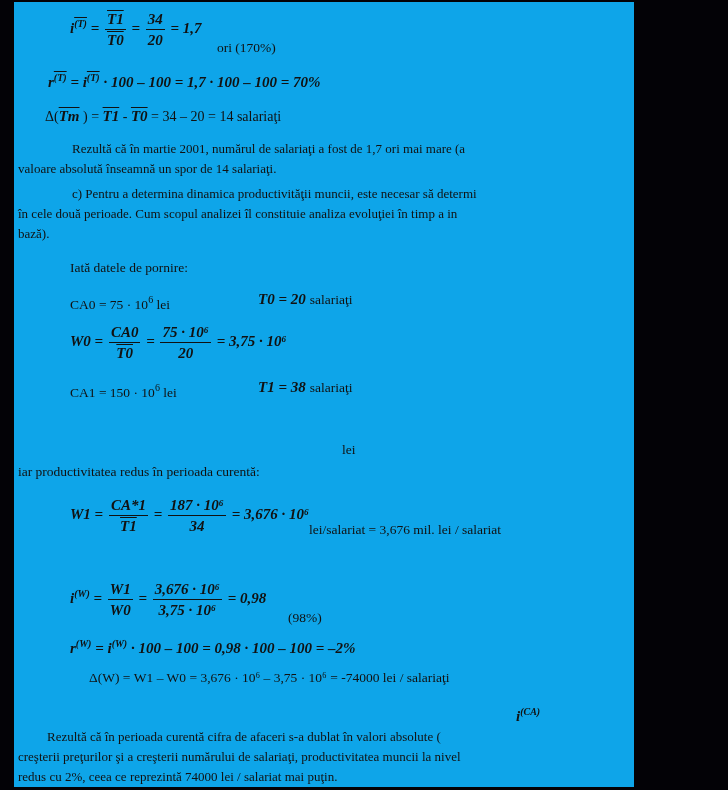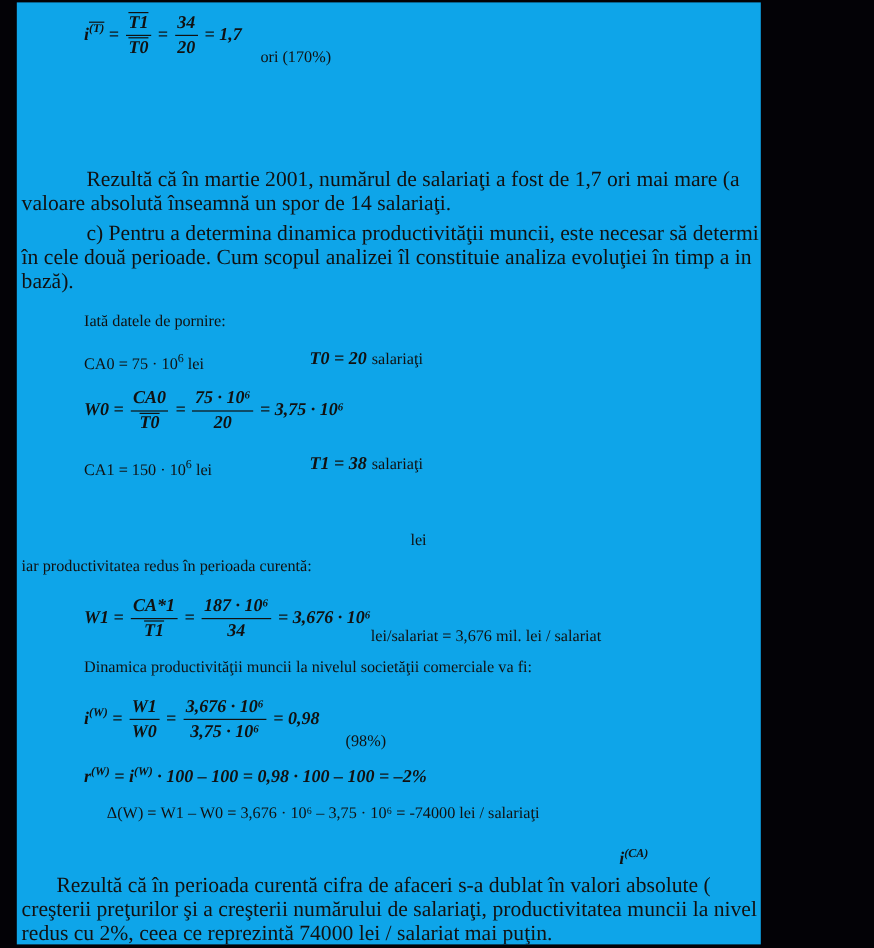--- a/index.html
+++ b/index.html
@@ -12,21 +12,21 @@
     background: #0ea5e9; overflow: hidden;
   }
   .abs { position: absolute; white-space: nowrap; }
   .txt { font-size: 13.5px; }
   .m { font-family: "Liberation Serif", "DejaVu Serif", serif; font-style: italic; font-weight: bold; font-size: 15px; }
   .frac { display: inline-flex; flex-direction: column; align-items: center; vertical-align: middle; margin: 0 2px; }
   .frac .num { border-bottom: 1.2px solid #111; padding: 0 2px 1px; line-height: 18px; }
   .frac .den { padding: 1px 2px 0; line-height: 18px; }
   .ov { text-decoration: overline; }
   sup, sub { font-size: 10px; }
-  .para { position: absolute; left: 4px; width: 560px; font-size: 18px; line-height: 20px; white-space: nowrap; }
+  .para { position: absolute; left: 4px; width: 560px; font-size: 13px; line-height: 20px; white-space: nowrap; }
   .indent { padding-left: 54px; }
 </style>
 </head>
 <body>
 
 <div class="page">
 
   <div class="abs m" style="left:56px; top:8px;">
     <span>i</span><sup class="ov">(T)</sup>
     =
@@ -36,21 +36,34 @@
     </span>
     =
     <span class="frac">
       <span class="num">34</span>
       <span class="den">20</span>
     </span>
     <span>= 1,7</span>
   </div>
   <div class="abs txt" style="left:203px; top:38px;">ori (170%)</div>
 
+  <div class="abs m" style="left:34px; top:70px;">
+    <span>r</span><sup class="ov">(T)</sup>
+    = <span>i</span><sup class="ov">(T)</sup>
+    <span>· 100 – 100 = 1,7 · 100 – 100 = 70%</span>
+  </div>
 
+  <div class="abs txt" style="left:31px; top:106px; font-size:14px;">
+    <span>Δ(</span><span class="m ov">Tm</span>
+    <span>) =</span>
+    <span class="m ov">T1</span>
+    <span>-</span>
+    <span class="m ov">T0</span>
+    <span>= 34 – 20 = 14 salariaţi</span>
+  </div>
 
   <div class="para" style="top:137px;">
     <div class="indent">Rezultă că în martie 2001, numărul de salariaţi a fost de 1,7 ori mai mare (a</div>
     <div>valoare absolută înseamnă un spor de 14 salariaţi.</div>
   </div>
 
   <div class="para" style="top:182px;">
     <div class="indent">c) Pentru a determina dinamica productivităţii muncii, este necesar să determi</div>
     <div>în cele două perioade. Cum scopul analizei îl constituie analiza evoluţiei în timp a in</div>
     <div>bază).</div>
@@ -102,21 +115,20 @@
     </span>
     =
     <span class="frac">
       <span class="num">187 · 10⁶</span>
       <span class="den">34</span>
     </span>
     <span>= 3,676 · 10⁶</span>
   </div>
   <div class="abs txt" style="left:295px; top:520px;">lei/salariat = 3,676 mil. lei / salariat</div>
 
-  <div class="abs txt" style="left:56px; top:546px;">Dinamica productivităţii muncii la nivelul societăţii comerciale va fi:</div>
 
   <div class="abs m" style="left:56px; top:578px;">
     <span>i</span><sup>(W)</sup> =
     <span class="frac">
       <span class="num">W1</span>
       <span class="den">W0</span>
     </span>
     =
     <span class="frac">
       <span class="num">3,676 · 10⁶</span>

